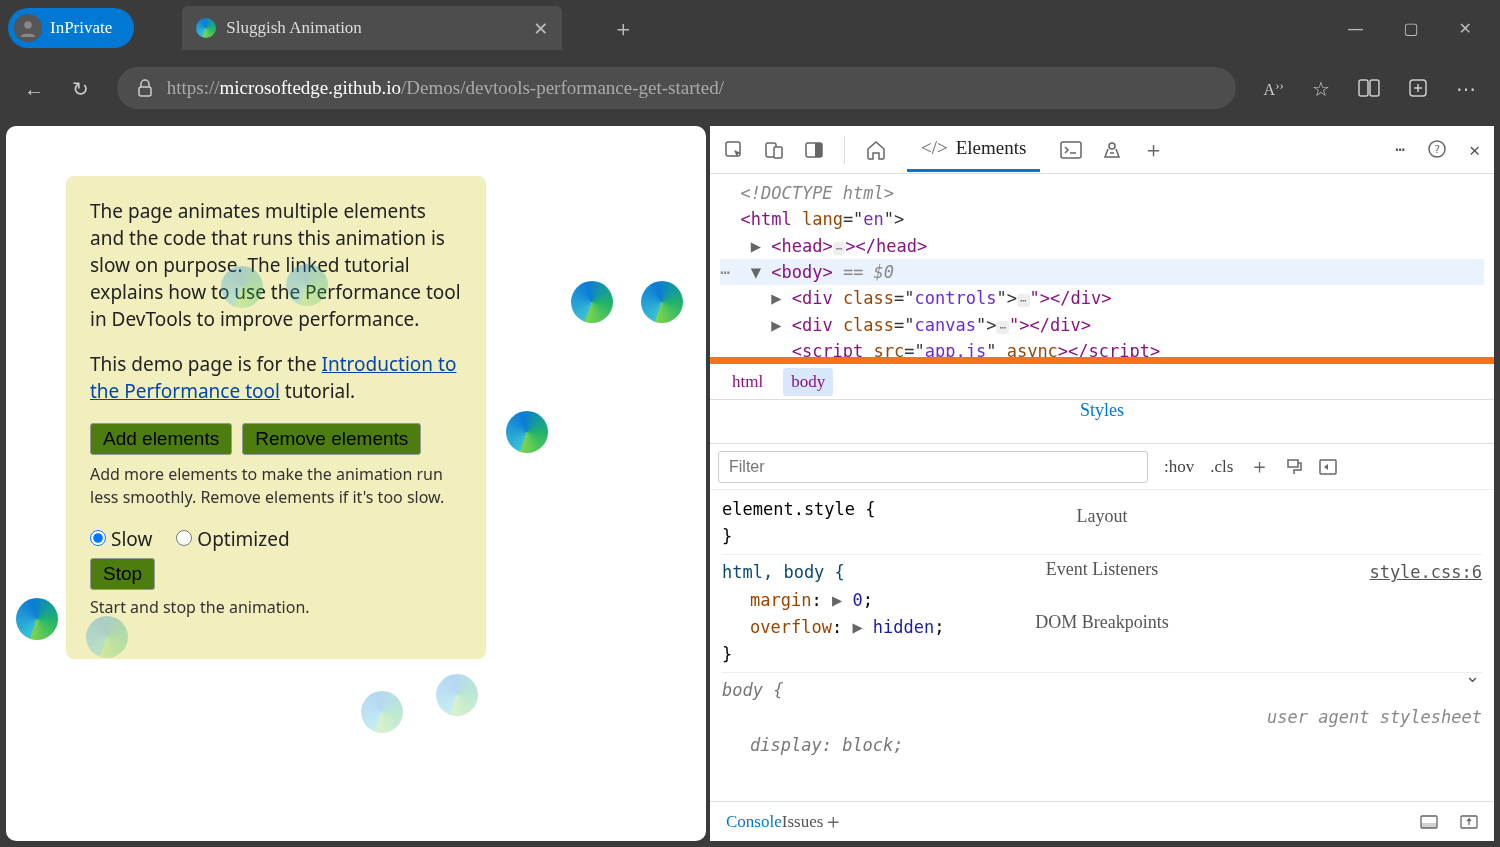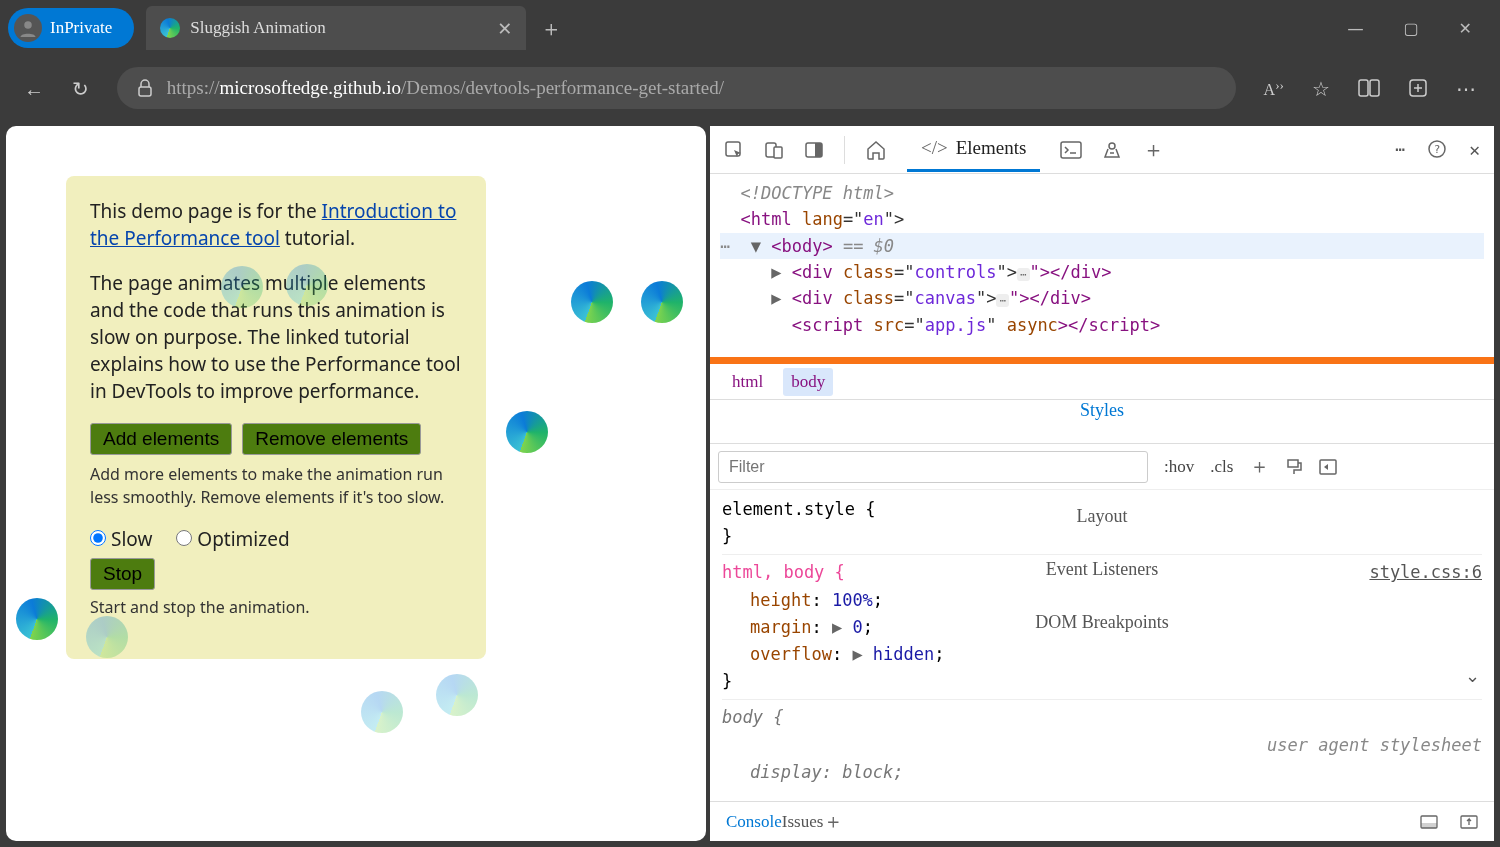--- a/index.html
+++ b/index.html
@@ -1,19 +1,19 @@
 <!DOCTYPE html>
 <html><head>
 <meta charset="utf-8">
 <style>
 * { margin:0; padding:0; box-sizing:border-box; }
 body { font-family:"Segoe UI",system-ui,sans-serif; background:#3b3b3b; width:1500px; height:847px; overflow:hidden; }
 
 
-.titlebar { height:56px; background:#3b3b3b; display:flex; align-items:center; padding:0 8px; }
+.titlebar { height:56px; background:#3b3b3b; display:flex; align-items:center; padding:0 8px;gap:36px; }
 .badge { background:#0078d4; color:#fff; border-radius:24px; height:40px; display:flex; align-items:center; padding:0 22px 0 6px; gap:8px; margin-right:12px; }
 .avatar { width:28px; height:28px; border-radius:50%; background:#555; display:flex; align-items:center; justify-content:center; }
 .tab { background:#4d4d4d; height:44px; width:380px; display:flex; align-items:center; padding:0 14px; border-radius:6px 6px 0 0; gap:10px; color:#ddd; }
 .tab .close { margin-left:auto; color:#bbb; font-size:18px; }
 .newtab { color:#bbb; font-size:22px; margin-left:14px; }
 .wincontrols { margin-left:auto; display:flex; gap:40px; color:#bbb; padding-right:20px; font-size:16px; }
 
 
 .addrbar { height:64px; background:#3b3b3b; display:flex; align-items:center; padding:0 24px; gap:28px; }
 .addrbar .btn { color:#ccc; font-size:20px; }
@@ -64,21 +64,21 @@
 .subtabs .active { color:#0078d4; }
 .subtabs .chev { margin-left:auto; }
 
 .filterbar { height:46px; display:flex; align-items:center; padding:0 8px; gap:16px; border-bottom:1px solid #eee; }
 .filterbar input { flex:0 0 430px; height:32px; border:1px solid #ccc; border-radius:3px; padding:0 10px; font-size:16px; }
 .filterbar .tok { font-family:Consolas; font-size:17px; color:#444; }
 
 .styles { flex:1; padding:6px 12px; line-height:1.6; overflow:auto; }
 .rulehdr { display:flex; }
 .rulehdr .src { margin-left:auto; color:#555; text-decoration:underline;text-align:right; }
-.selector { color:#ec4899; }
+.selector { color:#0c4a6e; }
 .prop { color:#994500; padding-left:28px; }
 .propv { color:#1a1aa6; }
 .ua { font-style:italic; color:#777;flex-direction:column; }
 .rulehdr .uatag { margin-left:auto; font-style:italic; color:#888; }
 
 .drawer { height:40px; border-top:1px solid #ddd; display:flex; align-items:center; padding:0 16px; font-family:"Segoe UI"; font-size:17px; color:#555; }
 .drawer .active { color:#0078d4; }
 .drawer .right { margin-left:auto; display:flex; gap:22px; }
 
 .edgelogo { width:20px; height:20px; border-radius:50%; background:conic-gradient(from 200deg,#3ac1d4,#0b7bd8 40%,#1fb36a 70%,#7fd44e); display:inline-block; }
@@ -140,22 +140,22 @@
         </svg>
     </span>
     <span>⋯</span>
   </div>
 </div>
 
 <div class="content">
 
   <div class="viewport">
     <div class="box">
+      <p>The page animates multiple elements and the code that runs this animation is slow on purpose. The linked tutorial explains how to use the Performance tool in DevTools to improve performance.</p>
       <p><span>This demo page is for the </span><a href="#">Introduction to the Performance tool</a><span> tutorial.</span></p>
-      <p>The page animates multiple elements and the code that runs this animation is slow on purpose. The linked tutorial explains how to use the Performance tool in DevTools to improve performance.</p>
       <div class="btnrow">
         <button>Add elements</button>
         <button>Remove elements</button>
       </div>
       <p class="hint">Add more elements to make the animation run less smoothly. Remove elements if it's too slow.</p>
       <div class="radios">
         <label><input type="radio" checked="" style=""> <span>Slow</span></label>
         <label><input type="radio" style=""> <span>Optimized</span></label>
       </div>
       <button>Stop</button>
@@ -225,20 +225,21 @@
               <text x="10" y="14" text-anchor="middle" font-size="11" fill="#666">?</text>
             </svg>
           </span>
         <span style="font-size:18px">✕</span>
       </div>
     </div>
 
     <div class="dom">
       <div class="line">  <span class="gray">&lt;!DOCTYPE html&gt;</span></div>
       <div class="line">  <span class="tag">&lt;</span><span class="tag">html </span><span class="attr">lang</span><span>="</span><span class="val">en</span><span>"&gt;</span></div>
+      <div class="line">   <span class="exp">▶ </span><span class="tag">&lt;</span><span class="tag">head</span><span class="tag">&gt;</span><span class="dots">⋯</span><span class="tag">&gt;&lt;/</span><span class="tag">head</span><span class="tag">&gt;</span></div>
       <div class="line sel"><span class="gray" style="font-style:normal">⋯</span>  <span class="exp">▼ </span><span class="tag">&lt;</span><span class="tag">body</span><span class="tag">&gt;</span><span class="gray"> == $0</span></div>
       <div class="line">     <span class="exp">▶ </span><span class="tag">&lt;</span><span class="tag">div </span><span class="attr">class</span><span>="</span><span class="val">controls</span><span>"&gt;</span><span class="dots">⋯</span><span class="tag">"&gt;&lt;/</span><span class="tag">div</span><span class="tag">&gt;</span></div>
       <div class="line">     <span class="exp">▶ </span><span class="tag">&lt;</span><span class="tag">div </span><span class="attr">class</span><span>="</span><span class="val">canvas</span><span>"&gt;</span><span class="dots">⋯</span><span class="tag">"&gt;&lt;/</span><span class="tag">div</span><span class="tag">&gt;</span></div>
       <div class="line">       <span class="tag">&lt;</span><span class="tag">script </span><span class="attr">src</span><span>="</span><span class="val">app.js</span><span>" </span><span class="attr">async</span><span class="tag">&gt;&lt;/</span><span class="tag">script</span><span class="tag">&gt;</span></div>
     </div>
 
     <div class="crumbs">
       <span>html</span>
       <span class="cur">body</span>
     </div>
@@ -272,21 +273,20 @@
     </div>
 
     <div class="styles">
       <div>element.style {</div>
       <div>}</div>
       <hr style="border:none;border-top:1px solid #eee;margin:4px 0">
       <div class="rulehdr">
           <span class="selector">html, body {</span>
           <a class="src">style.css:6</a>
         </div>
-      <div><span class="prop">height</span>: <span class="propv">100%</span>;</div>
       <div><span class="prop">margin</span>: <span style="color:#666">▶ </span><span class="propv">0</span>;</div>
       <div><span class="prop">overflow</span>: <span style="color:#666">▶ </span><span class="propv">hidden</span>;</div>
       <div>}</div>
       <hr style="border:none;border-top:1px solid #eee;margin:4px 0">
       <div class="rulehdr ua">
           <span class="selector ua">body {</span>
           <span class="uatag">user agent stylesheet</span>
         </div>
       <div class="ua"><span class="prop" style="color:#777">display</span>: <span>block</span>;</div>
     </div>

